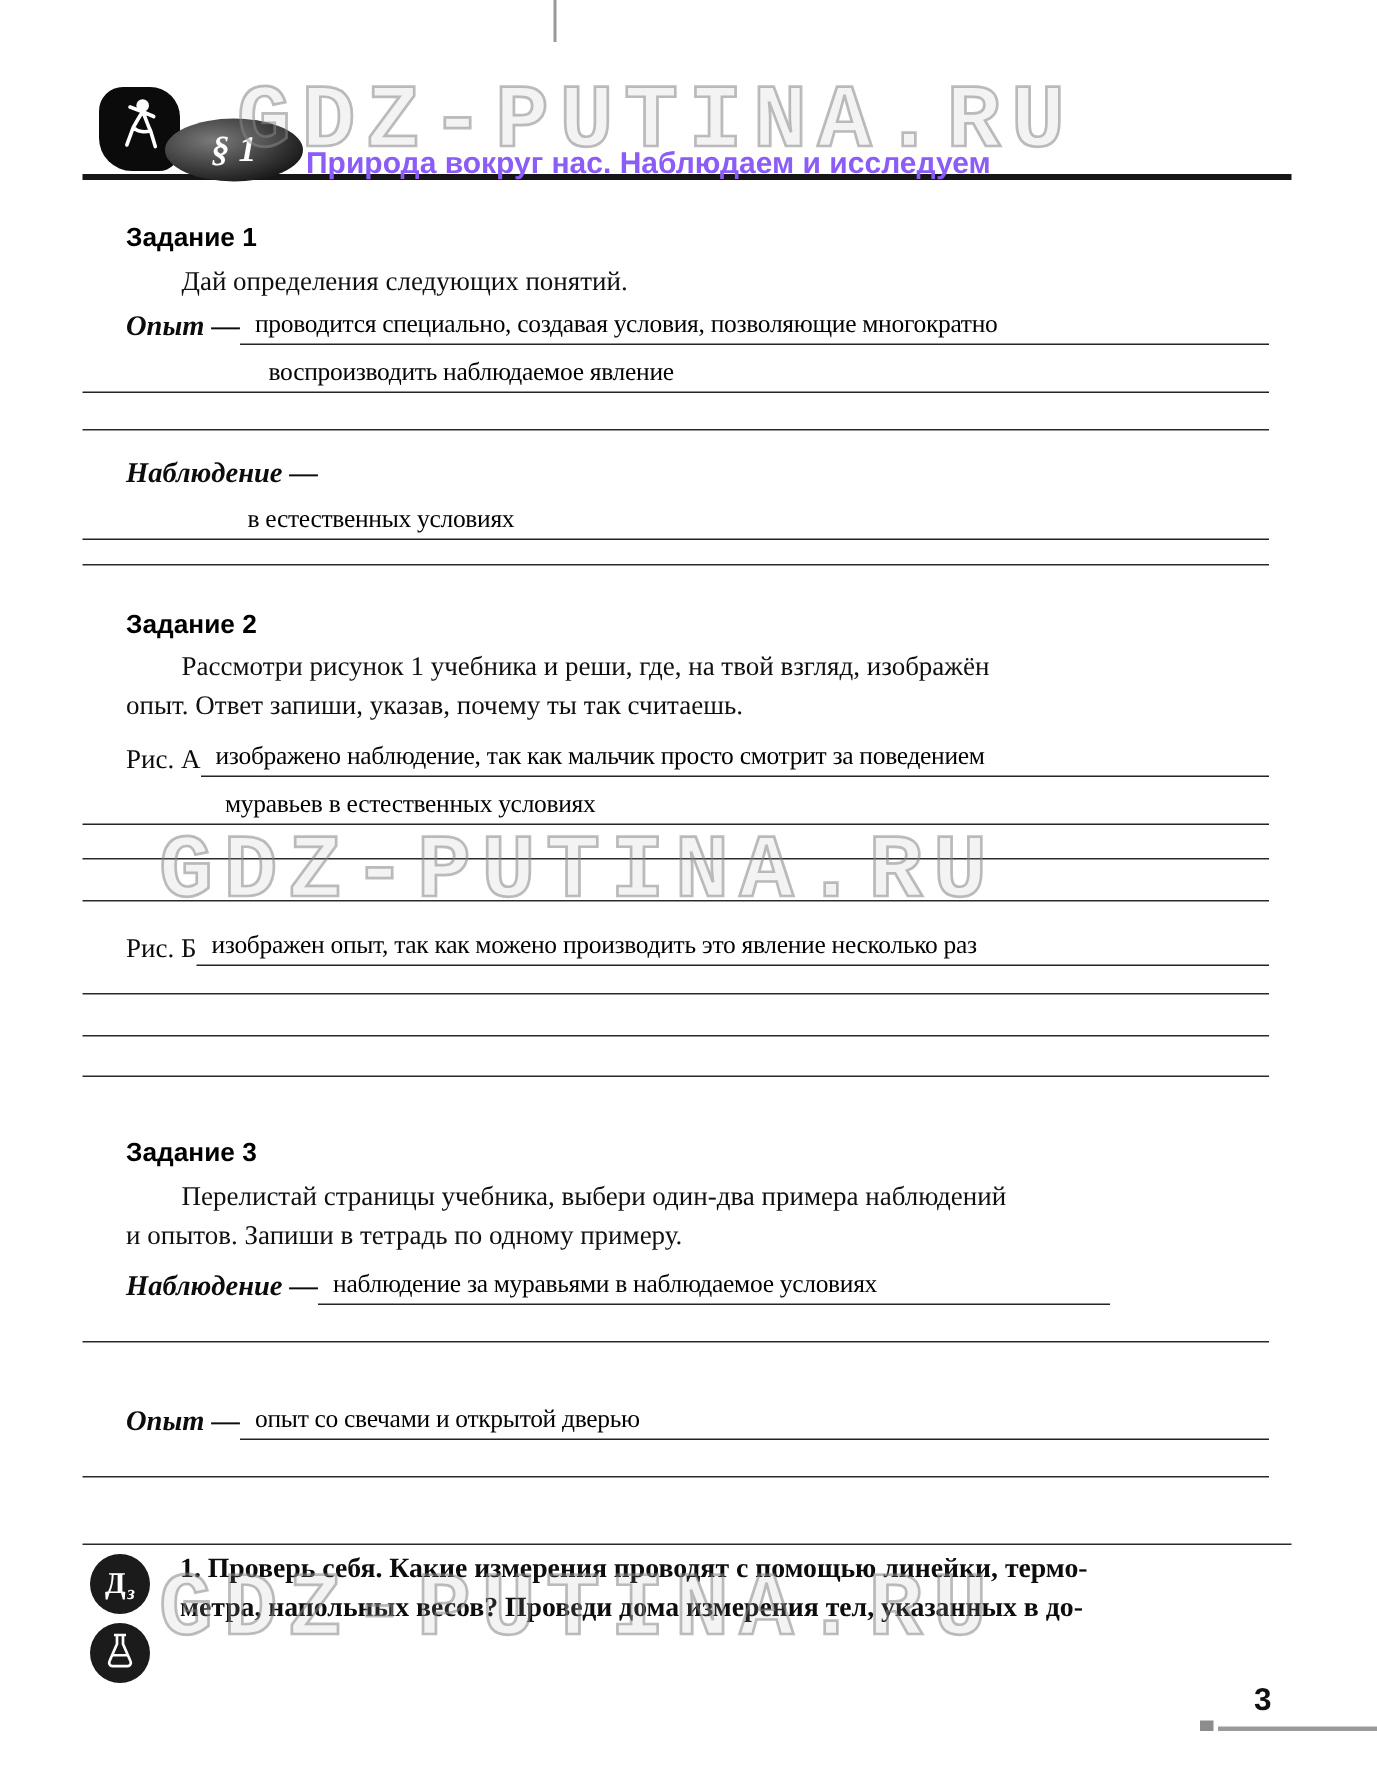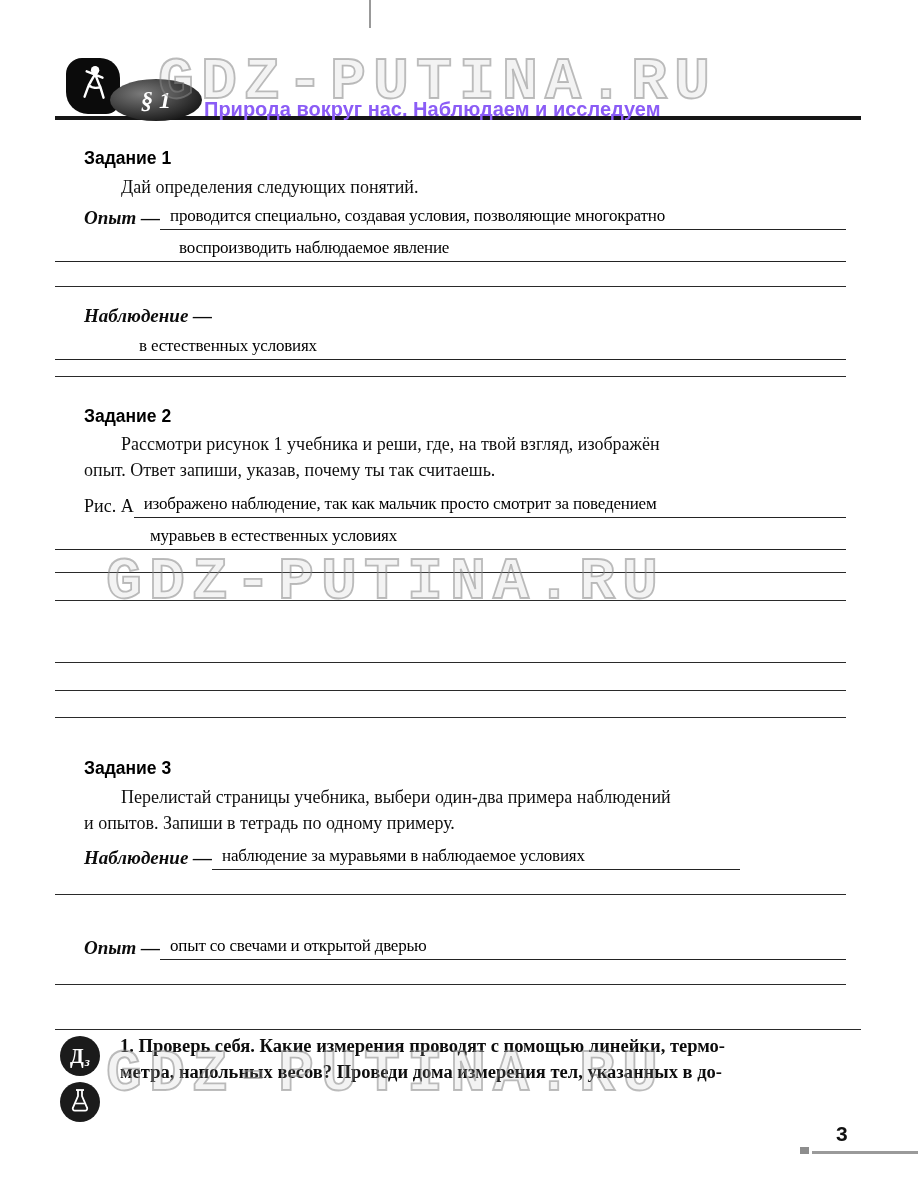--- a/index.html
+++ b/index.html
@@ -128,40 +128,46 @@
   </div>
   <div class="line2" style="left:55px; top:232px; width:791px;">
     <span class="answer" style="margin-left:124px;">воспроизводить наблюдаемое явление</span>
   </div>
   <div class="hline" style="left:55px; top:286px; width:791px;"></div>
 
   <div class="answer-row" style="left:84px; top:300px; width:762px;">
     <span class="term">Наблюдение —</span>
   </div>
   <div class="line2" style="left:55px; top:330px; width:791px;">
-    <span class="answer" style="margin-left:84px;">в естественных условиях</span>
+    <span class="answer" style="margin-left:110px;">в естественных условиях</span>
   </div>
   <div class="hline" style="left:55px; top:376px; width:791px;"></div>
 
   <div class="task-heading" style="left:84px; top:406px;">Задание 2</div>
   <div class="body-text" style="left:121px; top:434px;">Рассмотри рисунок 1 учебника и реши, где, на твой взгляд, изображён</div>
   <div class="body-text" style="left:84px; top:460px;">опыт. Ответ запиши, указав, почему ты так считаешь.</div>
 
   <div class="answer-row" style="left:84px; top:490px; width:762px;">
     <span class="fig-label">Рис. А</span>
     <span class="fill">
       <span class="answer">изображено наблюдение, так как мальчик просто смотрит за поведением</span>
     </span>
   </div>
   <div class="line2" style="left:55px; top:520px; width:791px;">
     <span class="answer" style="margin-left:95px;">муравьев в естественных условиях</span>
   </div>
   <div class="hline" style="left:55px; top:572px; width:791px;"></div>
   <div class="hline" style="left:55px; top:600px; width:791px;"></div>
 
+  <div class="answer-row" style="left:84px; top:616px; width:762px;">
+    <span class="fig-label">Рис. Б</span>
+    <span class="fill">
+      <span class="answer">изображен опыт, так как можено производить это явление несколько раз</span>
+    </span>
+  </div>
   <div class="hline" style="left:55px; top:662px; width:791px;"></div>
   <div class="hline" style="left:55px; top:690px; width:791px;"></div>
   <div class="hline" style="left:55px; top:717px; width:791px;"></div>
 
   <div class="task-heading" style="left:84px; top:758px;">Задание 3</div>
   <div class="body-text" style="left:121px; top:787px;">Перелистай страницы учебника, выбери один-два примера наблюдений</div>
   <div class="body-text" style="left:84px; top:813px;">и опытов. Запиши в тетрадь по одному примеру.</div>
 
   <div class="answer-row" style="left:84px; top:842px; width:656px;">
     <span class="term">Наблюдение —</span>

